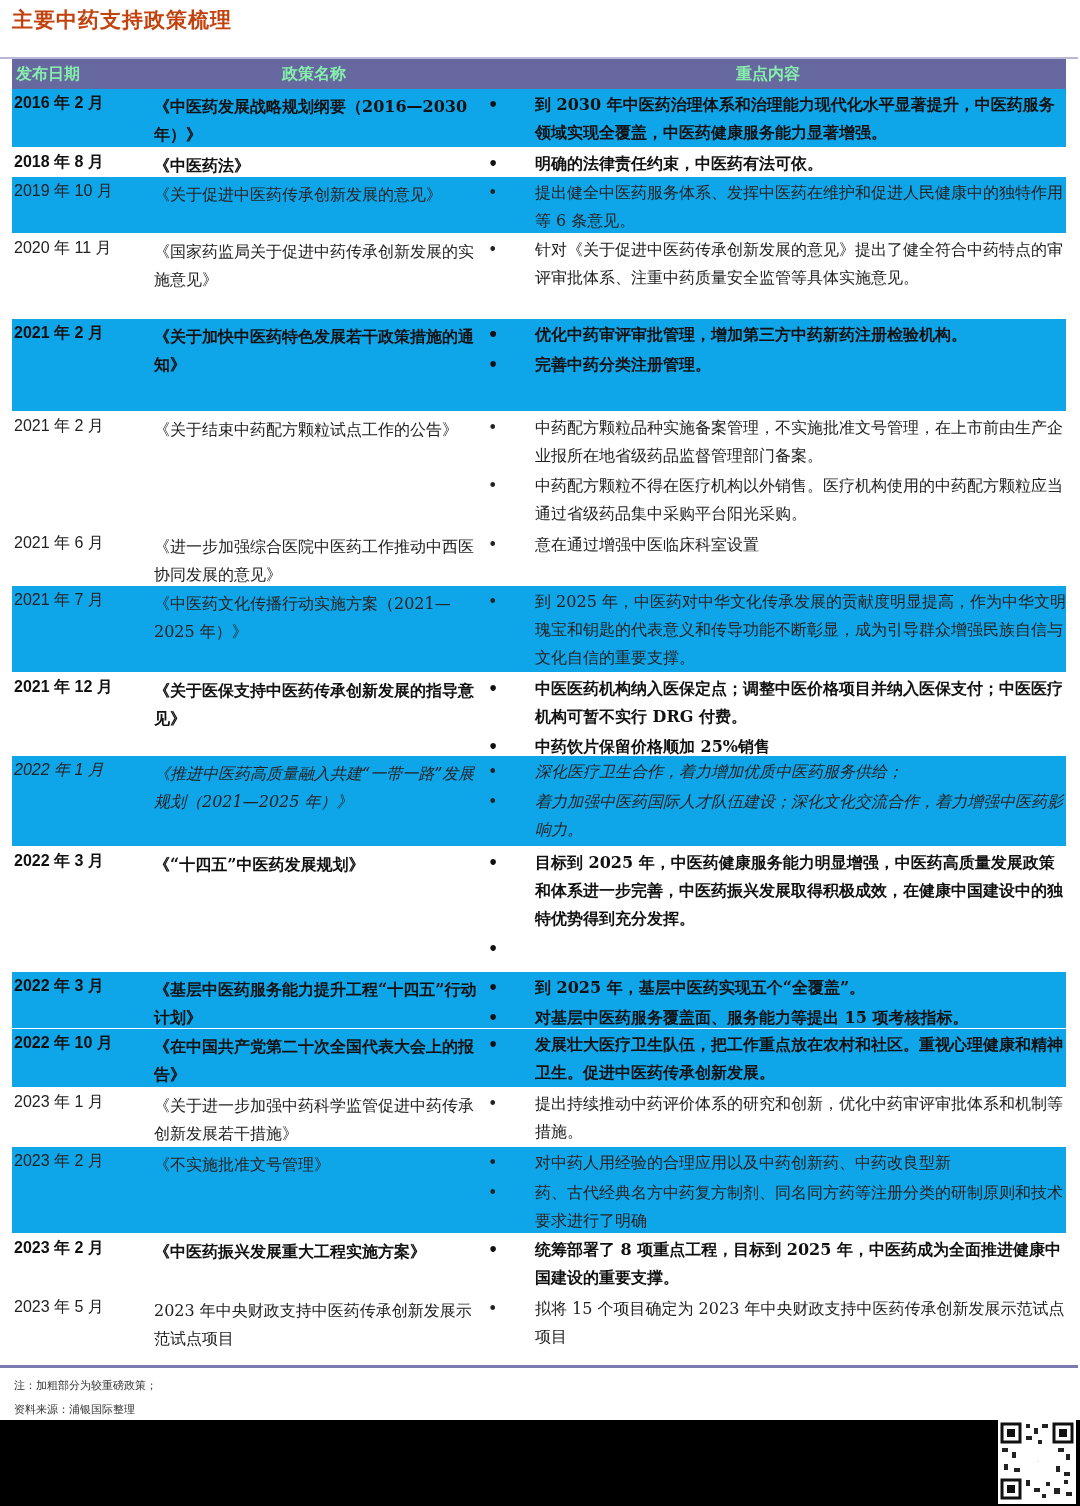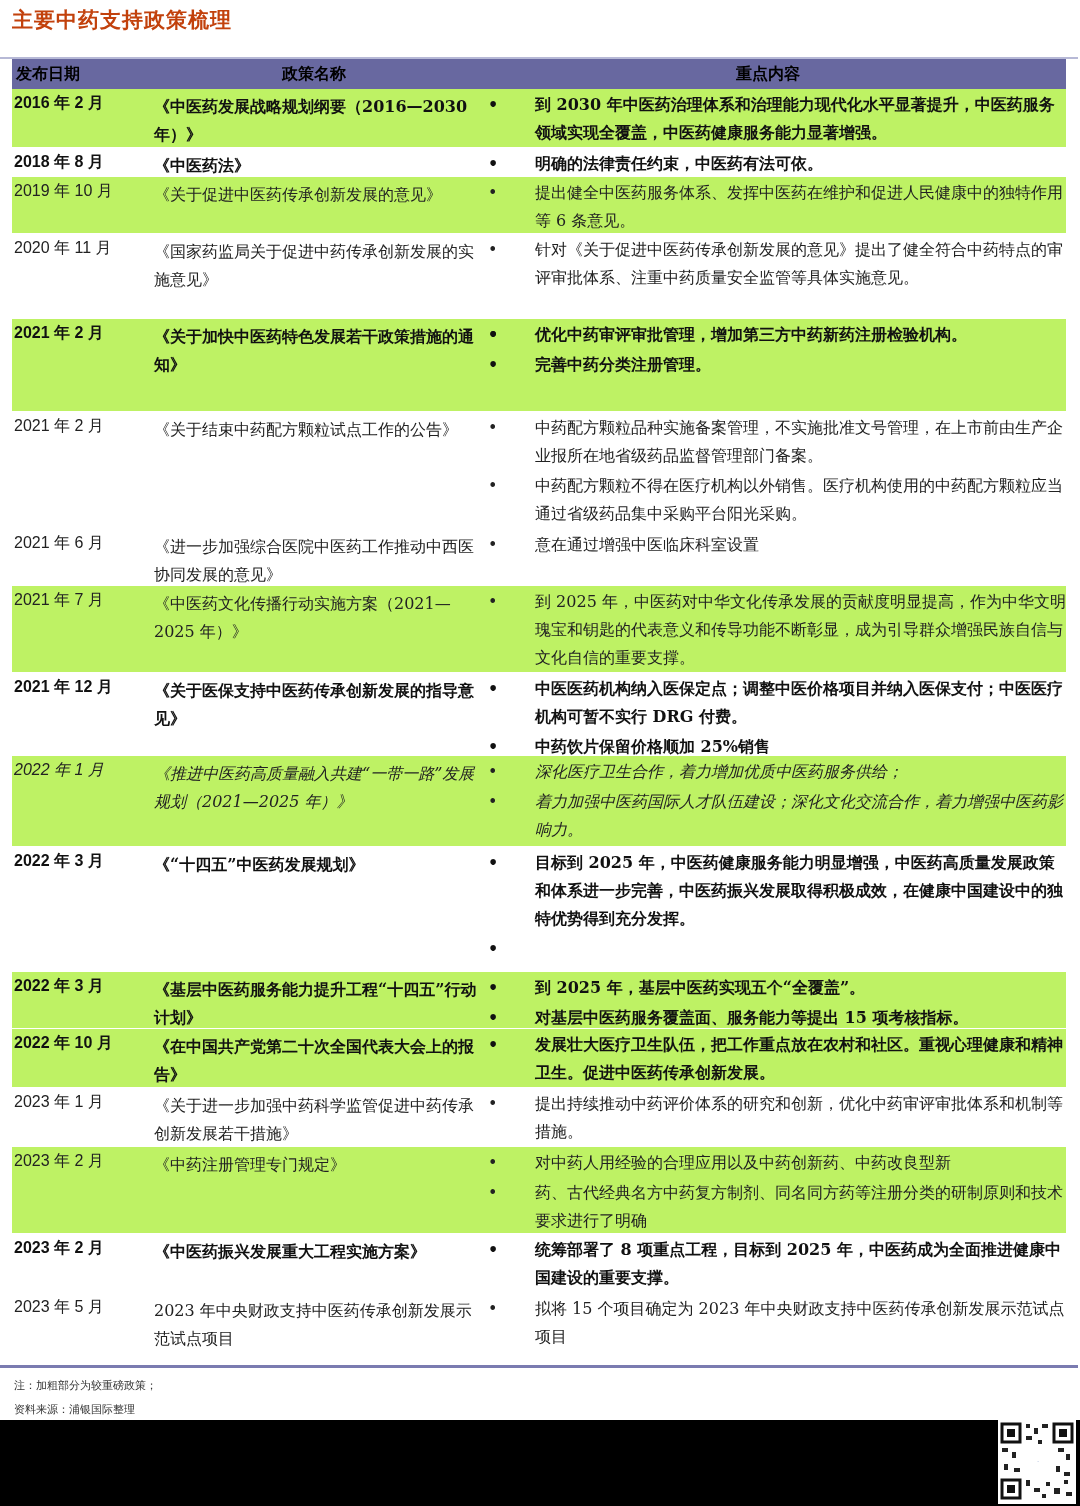--- a/index.html
+++ b/index.html
@@ -9,29 +9,29 @@
   }
   .title {
     position: absolute; left: 12px; top: 6px; font-size: 21px; font-weight: bold;
     color: #c2410c; letter-spacing: 1px;
   }
   .table-wrap {
     position: absolute; left: 0; top: 57px; width: 1078px;
     border-top: 2px solid #b7b9d6;
   }
   .header {
-    position: relative; height: 30px; background: #6868a0; color: #000000;
+    position: relative; height: 30px; background: #6868a0; color: #86efac;
     margin-left: 12px; width: 1054px; font-weight: bold; font-size: 16px;
   }
   .header span { position: absolute; top: 5px; }
   .hdr-date { left: 4px; }
   .hdr-name { left: 270px; }
   .hdr-content { left: 724px; }
   .row { position: relative; width: 1054px; margin-left: 12px; }
-  .row.shaded { background: #bef264; }
+  .row.shaded { background: #0ea5e9; }
   .row.sep { border-top: 1px solid #fff; }
   .cell-date {
     position: absolute; left: 2px; top: 4px; width: 140px; font-size: 16px;
     font-family: "Liberation Sans", sans-serif;
   }
   .cell-name {
     position: absolute; left: 142px; top: 4px; width: 330px; font-size: 16px; line-height: 28px;
   }
   .bullets { position: absolute; left: 474px; top: 0; width: 580px; }
   .bullet-item { position: relative; font-size: 16px; line-height: 28px; padding-left: 49px; margin-top: 2px; }
@@ -159,21 +159,21 @@
       </div>
       <div class="row sep" style="height: 58px;">
         <div class="cell-date">2023 年 1 月</div>
         <div class="cell-name">《关于进一步加强中药科学监管促进中药传承创新发展若干措施》</div>
         <div class="bullets">
           <div class="bullet-item"><span class="bullet-dot">•</span><span>提出持续推动中药评价体系的研究和创新，优化中药审评审批体系和机制等措施。</span></div>
         </div>
       </div>
       <div class="row shaded sep" style="height: 86px;">
         <div class="cell-date">2023 年 2 月</div>
-        <div class="cell-name">《中药注册管理专门规定》</div>
+        <div class="cell-name">《不实施批准文号管理》</div>
         <div class="bullets">
           <div class="bullet-item"><span class="bullet-dot">•</span><span>对中药人用经验的合理应用以及中药创新药、中药改良型新</span></div>
           <div class="bullet-item"><span class="bullet-dot">•</span><span>药、古代经典名方中药复方制剂、同名同方药等注册分类的研制原则和技术要求进行了明确</span></div>
         </div>
       </div>
       <div class="row bold sep" style="height: 58px;">
         <div class="cell-date">2023 年 2 月</div>
         <div class="cell-name">《中医药振兴发展重大工程实施方案》</div>
         <div class="bullets">
           <div class="bullet-item"><span class="bullet-dot">•</span><span>统筹部署了 8 项重点工程，目标到 2025 年，中医药成为全面推进健康中国建设的重要支撑。</span></div>

